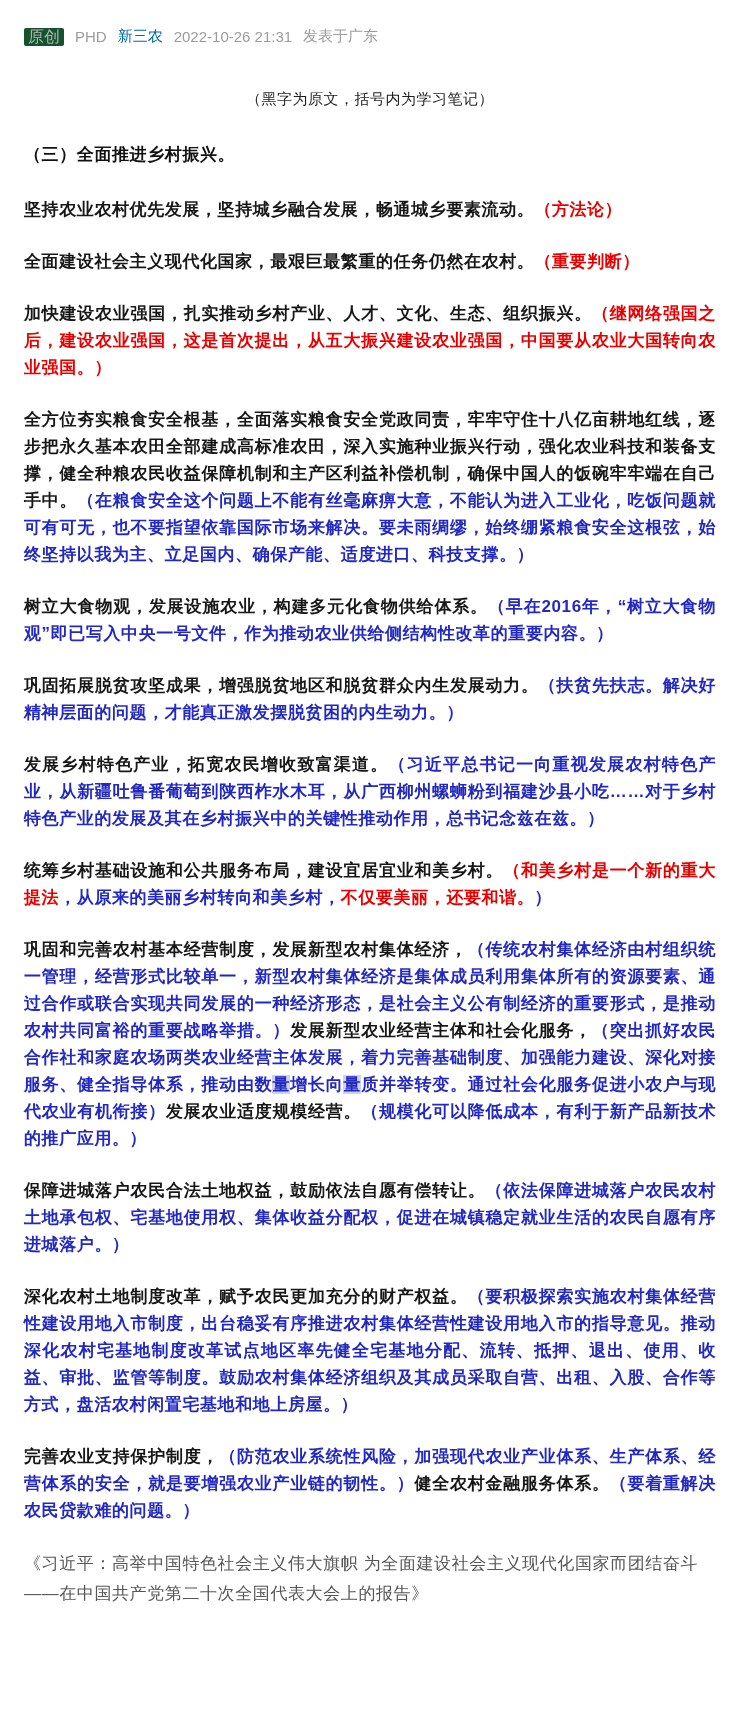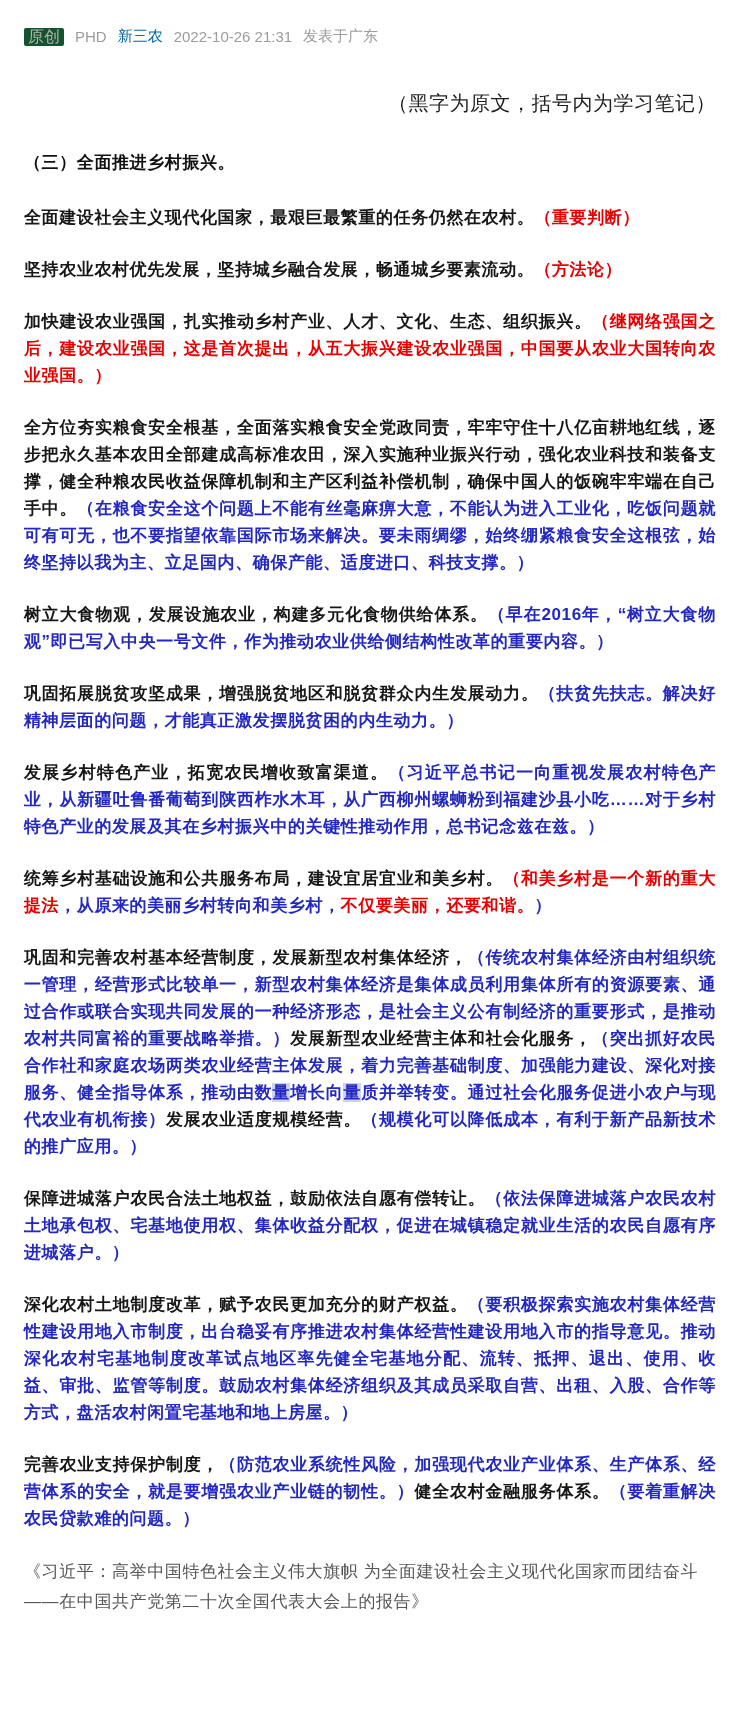--- a/index.html
+++ b/index.html
@@ -5,21 +5,21 @@
   html,body{margin:0;padding:0;background:#ffffff;}
   body{width:740px;font-family:"Liberation Sans","DejaVu Sans",sans-serif;}
   .container{padding:12px 24px 34px 24px;}
 
   .title{font-size:22px;line-height:30px;font-weight:400;color:#353535;margin:6px 0 0 0;letter-spacing:0.5px;}
 
   .meta{display:flex;align-items:center;gap:11px;margin-top:15px;font-size:15px;color:#9c9c9c;}
   .badge{font-size:16px;line-height:16px;padding:1px 4px;background:#14532d;color:#b3b3b3;border-radius:2px;}
   .account{color:#0369a1;text-decoration:none;cursor:pointer;}
 
-  .note{margin:44px 0 0 0;text-align:right;font-size:20px;font-weight:400;color:#1e1e1e;letter-spacing:0.5px;}
+  .note{margin:44px 0 0 0;text-align:center;font-size:15px;font-weight:400;color:#1e1e1e;letter-spacing:0.5px;}
 
   .heading{margin:34px 0 30px 0;font-size:17px;font-weight:700;color:#111111;letter-spacing:0.6px;}
 
   .para{margin:0 0 25px 0;font-size:17px;font-weight:700;line-height:27px;
         letter-spacing:0.6px;color:#171717;text-align:justify;}
   .seg-black{color:#171717;}
   .seg-red{color:#e80000;}
   .seg-blue{color:#2228c0;}
   .hl{background:#ccd3ec;}
 
@@ -40,22 +40,22 @@
     <a class="account">新三农</a>
     <span>2022-10-26 21:31</span>
     <span>发表于广东</span>
   </div>
 
   <p class="note">（黑字为原文，括号内为学习笔记）</p>
 
   <p class="heading">（三）全面推进乡村振兴。</p>
 
   <div id="article-body">
+      <p class="para"><span class="seg-black">坚持农业农村优先发展，坚持城乡融合发展，畅通城乡要素流动。</span><span class="seg-red">（方法论）</span></p>
       <p class="para"><span class="seg-black">全面建设社会主义现代化国家，最艰巨最繁重的任务仍然在农村。</span><span class="seg-red">（重要判断）</span></p>
-      <p class="para"><span class="seg-black">坚持农业农村优先发展，坚持城乡融合发展，畅通城乡要素流动。</span><span class="seg-red">（方法论）</span></p>
       <p class="para"><span class="seg-black">加快建设农业强国，扎实推动乡村产业、人才、文化、生态、组织振兴。</span><span class="seg-red">（继网络强国之后，建设农业强国，这是首次提出，从五大振兴建设农业强国，中国要从农业大国转向农业强国。）</span></p>
       <p class="para"><span class="seg-black">全方位夯实粮食安全根基，全面落实粮食安全党政同责，牢牢守住十八亿亩耕地红线，逐步把永久基本农田全部建成高标准农田，深入实施种业振兴行动，强化农业科技和装备支撑，健全种粮农民收益保障机制和主产区利益补偿机制，确保中国人的饭碗牢牢端在自己手中。</span><span class="seg-blue">（在粮食安全这个问题上不能有丝毫麻痹大意，不能认为进入工业化，吃饭问题就可有可无，也不要指望依靠国际市场来解决。要未雨绸缪，始终绷紧粮食安全这根弦，始终坚持以我为主、立足国内、确保产能、适度进口、科技支撑。）</span></p>
       <p class="para"><span class="seg-black">树立大食物观，发展设施农业，构建多元化食物供给体系。</span><span class="seg-blue">（早在2016年，“树立大食物观”即已写入中央一号文件，作为推动农业供给侧结构性改革的重要内容。）</span></p>
       <p class="para"><span class="seg-black">巩固拓展脱贫攻坚成果，增强脱贫地区和脱贫群众内生发展动力。</span><span class="seg-blue">（扶贫先扶志。解决好精神层面的问题，才能真正激发摆脱贫困的内生动力。）</span></p>
       <p class="para"><span class="seg-black">发展乡村特色产业，拓宽农民增收致富渠道。</span><span class="seg-blue">（习近平总书记一向重视发展农村特色产业，从新疆吐鲁番葡萄到陕西柞水木耳，从广西柳州螺蛳粉到福建沙县小吃……对于乡村特色产业的发展及其在乡村振兴中的关键性推动作用，总书记念兹在兹。）</span></p>
       <p class="para"><span class="seg-black">统筹乡村基础设施和公共服务布局，建设宜居宜业和美乡村。</span><span class="seg-red">（和美乡村是一个新的重大提法</span><span class="seg-blue">，从原来的美丽乡村转向和美乡村，</span><span class="seg-red">不仅要美丽，还要和谐。</span><span class="seg-blue">）</span></p>
       <p class="para"><span class="seg-black">巩固和完善农村基本经营制度，发展新型农村集体经济，</span><span class="seg-blue">（传统农村集体经济由村组织统一管理，经营形式比较单一，新型农村集体经济是集体成员利用集体所有的资源要素、通过合作或联合实现共同发展的一种经济形态，是社会主义公有制经济的重要形式，是推动农村共同富裕的重要战略举措。）</span><span class="seg-black">发展新型农业经营主体和社会化服务，</span><span class="seg-blue">（突出抓好农民合作社和家庭农场两类农业经营主体发展，着力完善基础制度、加强能力建设、深化对接服务、健全指导体系，推动由数</span><span class="seg-blue hl">量</span><span class="seg-blue">增长向</span><span class="seg-blue hl">量</span><span class="seg-blue">质并举转变。通过社会化服务促进小农户与现代农业有机衔接）</span><span class="seg-black">发展农业适度规模经营。</span><span class="seg-blue">（规模化可以降低成本，有利于新产品新技术的推广应用。）</span></p>
       <p class="para"><span class="seg-black">保障进城落户农民合法土地权益，鼓励依法自愿有偿转让。</span><span class="seg-blue">（依法保障进城落户农民农村土地承包权、宅基地使用权、集体收益分配权，促进在城镇稳定就业生活的农民自愿有序进城落户。）</span></p>
       <p class="para"><span class="seg-black">深化农村土地制度改革，赋予农民更加充分的财产权益。</span><span class="seg-blue">（要积极探索实施农村集体经营性建设用地入市制度，出台稳妥有序推进农村集体经营性建设用地入市的指导意见。推动深化农村宅基地制度改革试点地区率先健全宅基地分配、流转、抵押、退出、使用、收益、审批、监管等制度。鼓励农村集体经济组织及其成员采取自营、出租、入股、合作等方式，盘活农村闲置宅基地和地上房屋。）</span></p>
       <p class="para"><span class="seg-black">完善农业支持保护制度，</span><span class="seg-blue">（防范农业系统性风险，加强现代农业产业体系、生产体系、经营体系的安全，就是要增强农业产业链的韧性。）</span><span class="seg-black">健全农村金融服务体系。</span><span class="seg-blue">（要着重解决农民贷款难的问题。）</span></p>

